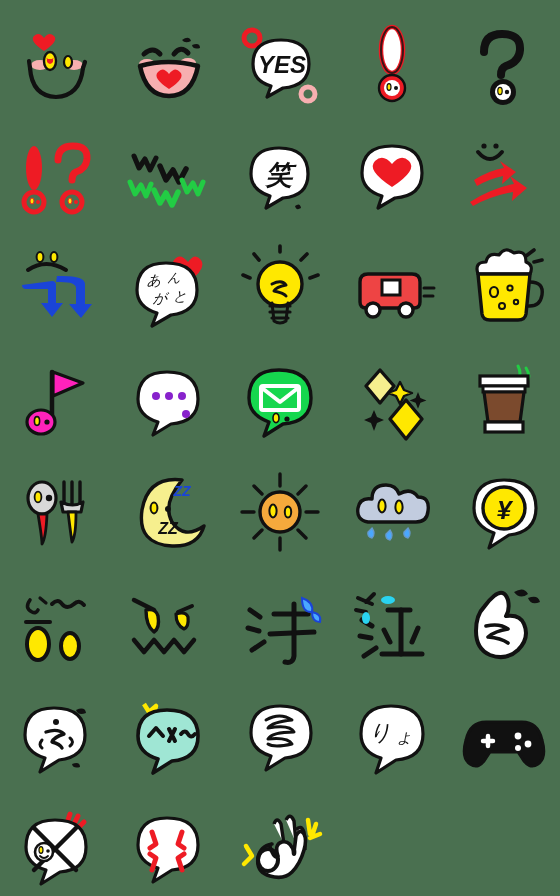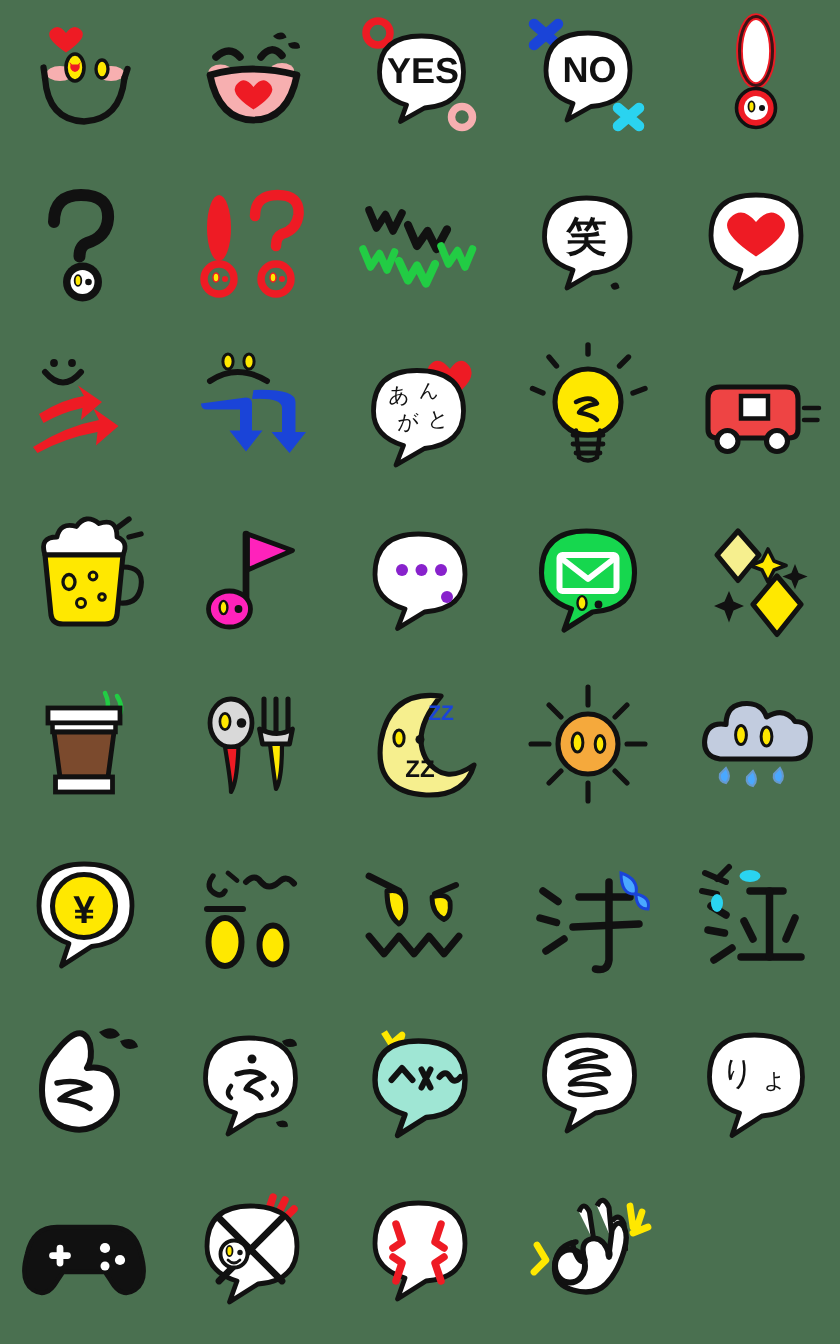--- a/index.html
+++ b/index.html
@@ -17,22 +17,23 @@
     height: 896px;
     display: grid;
     grid-template-columns: repeat(5, 112px);
     grid-template-rows: repeat(8, 112px);
   }
 
   .cell {
     position: relative;
     width: 112px; height: 112px;
     display: flex;
-    align-items: flex-start;
+    align-items: flex-end;
     justify-content: center;
+    font-style: italic;
   }
   .cell svg { display: block; }
 
   
   .ink { stroke: #111111; fill: none; stroke-linecap: round; stroke-linejoin: round; }
   .bubble-body { fill: #ffffff; stroke: #111111; stroke-width: 3.2; stroke-linejoin: round; }
   .txt {
     font-family: "Liberation Sans", sans-serif;
     fill: #111111;
     font-weight: bold;
@@ -73,28 +74,20 @@
 
   <div class="cell">
     <svg width="96" height="96" viewBox="0 0 96 96">
       <circle cx="20" cy="22" r="8" fill="none" stroke="#ee1b24" stroke-width="5"></circle>
       <circle cx="76" cy="78" r="7" fill="none" stroke="#f7afb0" stroke-width="5"></circle>
       <path class="bubble-body" d="M49 24 q28 0 28 24 q0 22-26 24 l-16 9 l4-11 q-18-5-18-22 q0-24 28-24z"></path>
       <text class="txt" x="50" y="48" font-size="24">YES</text>
     </svg>
   </div>
 
-  <div class="cell">
-    <svg width="96" height="96" viewBox="0 0 96 96">
-      <path d="M12 16 l16 14 M28 16 l-16 14" stroke="#1a44d8" stroke-width="7" stroke-linecap="round"></path>
-      <path d="M68 72 l14 12 M82 72 l-14 12" stroke="#2ad3f0" stroke-width="7" stroke-linecap="round"></path>
-      <path class="bubble-body" d="M48 22 q28 0 28 25 q0 22-26 24 l-16 9 l4-11 q-18-6-18-22 q0-25 28-25z"></path>
-      <text class="txt" x="49" y="47" font-size="24">NO</text>
-    </svg>
-  </div>
 
   <div class="cell">
     <svg width="96" height="96" viewBox="0 0 96 96">
       <ellipse cx="48" cy="34" rx="11" ry="23" fill="#ffffff" stroke="#ee1b24" stroke-width="4.5"></ellipse>
       <ellipse cx="48" cy="34" rx="11" ry="23" fill="none" stroke="#111" stroke-width="2" opacity="0.8"></ellipse>
       <circle cx="48" cy="72" r="13" fill="#ee1b24" stroke="#111" stroke-width="2.4"></circle>
       <circle cx="48" cy="72" r="8" fill="#ffffff"></circle>
       <ellipse cx="45" cy="71" rx="2" ry="3.4" fill="#ffe800" stroke="#111" stroke-width="1.2"></ellipse>
       <circle cx="52" cy="72" r="2" fill="#111"></circle>
     </svg>

